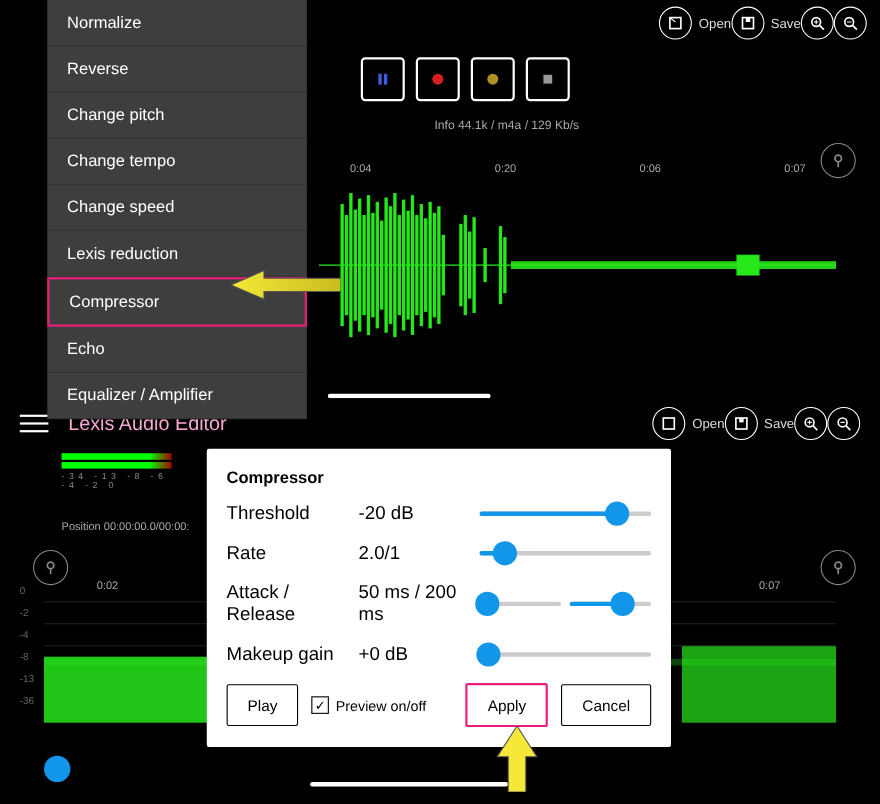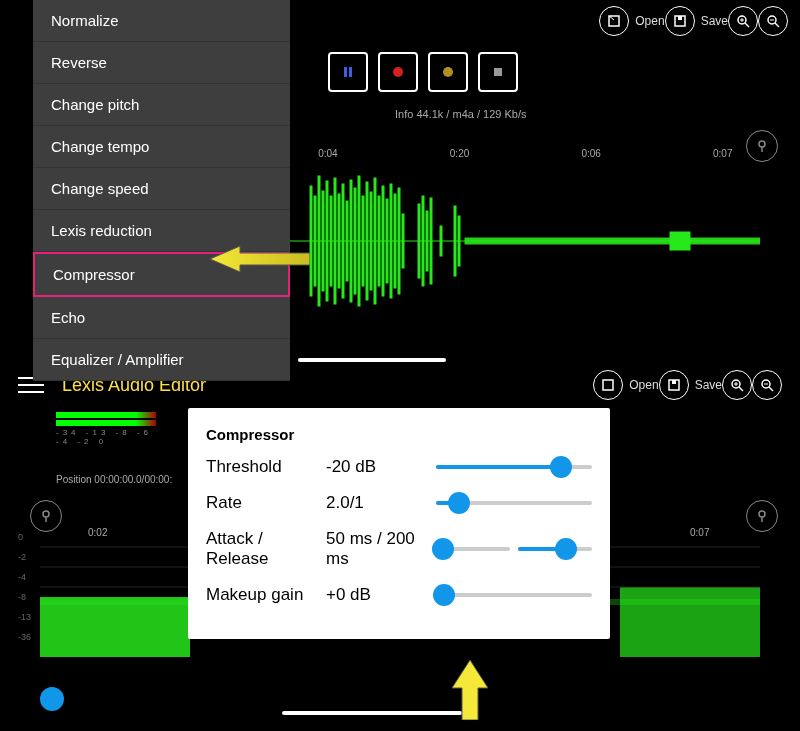--- a/index.html
+++ b/index.html
@@ -1,19 +1,19 @@
 <!DOCTYPE html>
 <html><head>
 <meta charset="utf-8">
 <style>
 *{margin:0;padding:0;box-sizing:border-box;font-family:-apple-system,Helvetica,Arial,sans-serif}
 body{background:#0a0a0a;width:800px;height:731px;overflow:hidden;position:relative;color:#fff}
 .panel{position:absolute}
 .top-half{top:0;left:0;width:800px;height:362px;background:#000}
-.menu{position:absolute;left:33px;top:0;width:257px;background:#3e3e3e;z-index:10}
+.menu{position:absolute;left:43px;top:0;width:236px;background:#3e3e3e;z-index:10}
 .menu-item{padding:12px 18px;font-size:15px;color:#fff;border-bottom:1px solid #333;cursor:pointer}
 .menu-item.highlighted{border:2px solid #e91e7a;margin:0 0 0 0}
 .toolbar{position:absolute;top:6px;right:12px;display:flex;align-items:center}
 .tbtn{display:flex;align-items:center;gap:6px;cursor:pointer}
 .circ{width:30px;height:30px;border:1.5px solid #fff;border-radius:50%;display:flex;align-items:center;justify-content:center}
 .lbl{font-size:12px;color:#ddd}
 .transport{position:absolute;left:328px;top:52px;display:flex;gap:10px}
 .tbox{width:40px;height:40px;border:2px solid #fff;border-radius:4px;display:flex;align-items:center;justify-content:center;cursor:pointer}
 .info{position:absolute;left:395px;top:108px;font-size:11px;color:#aaa}
 .timeline-top{position:absolute;left:290px;top:148px;width:470px;height:170px}
@@ -22,21 +22,21 @@
 .wave{position:relative;height:150px;display:flex;align-items:center}
 .wave svg{width:100%;height:100%}
 .pin{position:absolute;width:32px;height:32px;border:1.5px solid #888;border-radius:50%;display:flex;align-items:center;justify-content:center}
 .arrow{position:absolute;left:210px;top:244px;width:100px;height:30px;z-index:11}
 .divider{position:absolute;bottom:0;left:298px;width:148px;height:4px;background:#fff;border-radius:2px}
 
 .bottom-half{position:absolute;top:362px;left:0;width:800px;height:369px;background:#000}
 .header2{position:absolute;top:8px;left:0;width:100%;display:flex;align-items:center;padding:0 18px}
 .ham{width:26px;display:flex;flex-direction:column;gap:5px;cursor:pointer;margin-right:18px}
 .ham span{height:2px;background:#fff}
-.title2{font-size:18px;color:#fde047;flex:1}
+.title2{font-size:18px;color:#f9a8d4;flex:1}
 .meter{position:absolute;left:56px;top:50px;width:100px}
 .meter-bar{height:6px;background:linear-gradient(to right,#0f0 80%,#a00 100%);margin-bottom:2px}
 .meter-ticks{font-size:8px;color:#888;letter-spacing:4px}
 .posline{position:absolute;left:56px;top:112px;font-size:10px;color:#aaa}
 .wavebar2{position:absolute;left:0;top:165px;width:800px;height:160px}
 .scale2{position:absolute;left:18px;top:0;font-size:9px;color:#666;line-height:20px}
 .playhead{position:absolute;left:40px;bottom:20px;width:24px;height:24px;background:#1196ea;border-radius:50%}
 .divider2{position:absolute;bottom:16px;left:282px;width:180px;height:4px;background:#fff;border-radius:2px}
 
 .dialog{position:absolute;left:188px;top:408px;width:422px;background:#fff;color:#000;border-radius:2px;padding:18px;z-index:20}
@@ -341,17 +341,27 @@
     <div class="dlg-label">Makeup gain</div>
     <div class="dlg-val">+0 dB</div>
     <div class="slider-wrap">
         <div class="slider">
           <div class="fill" style="width:5%"></div>
           <div class="thumb" style="left:5%"></div>
         </div>
       </div>
   </div>
 
+  <div class="dlg-actions">
+    <button class="btn">Play</button>
+    <label class="chk">
+        <span class="chkbox">✓</span>
+        <span>Preview on/off</span>
+      </label>
+    <div style="flex:1"></div>
+    <button class="btn hl">Apply</button>
+    <button class="btn">Cancel</button>
+  </div>
 </div>
 
 <svg class="arrow2" viewBox="0 0 40 60">
   <polygon points="20,0 38,28 28,28 28,60 12,60 12,28 2,28" fill="#f5e838" stroke="#555"></polygon>
 </svg>
 
 </body></html>

